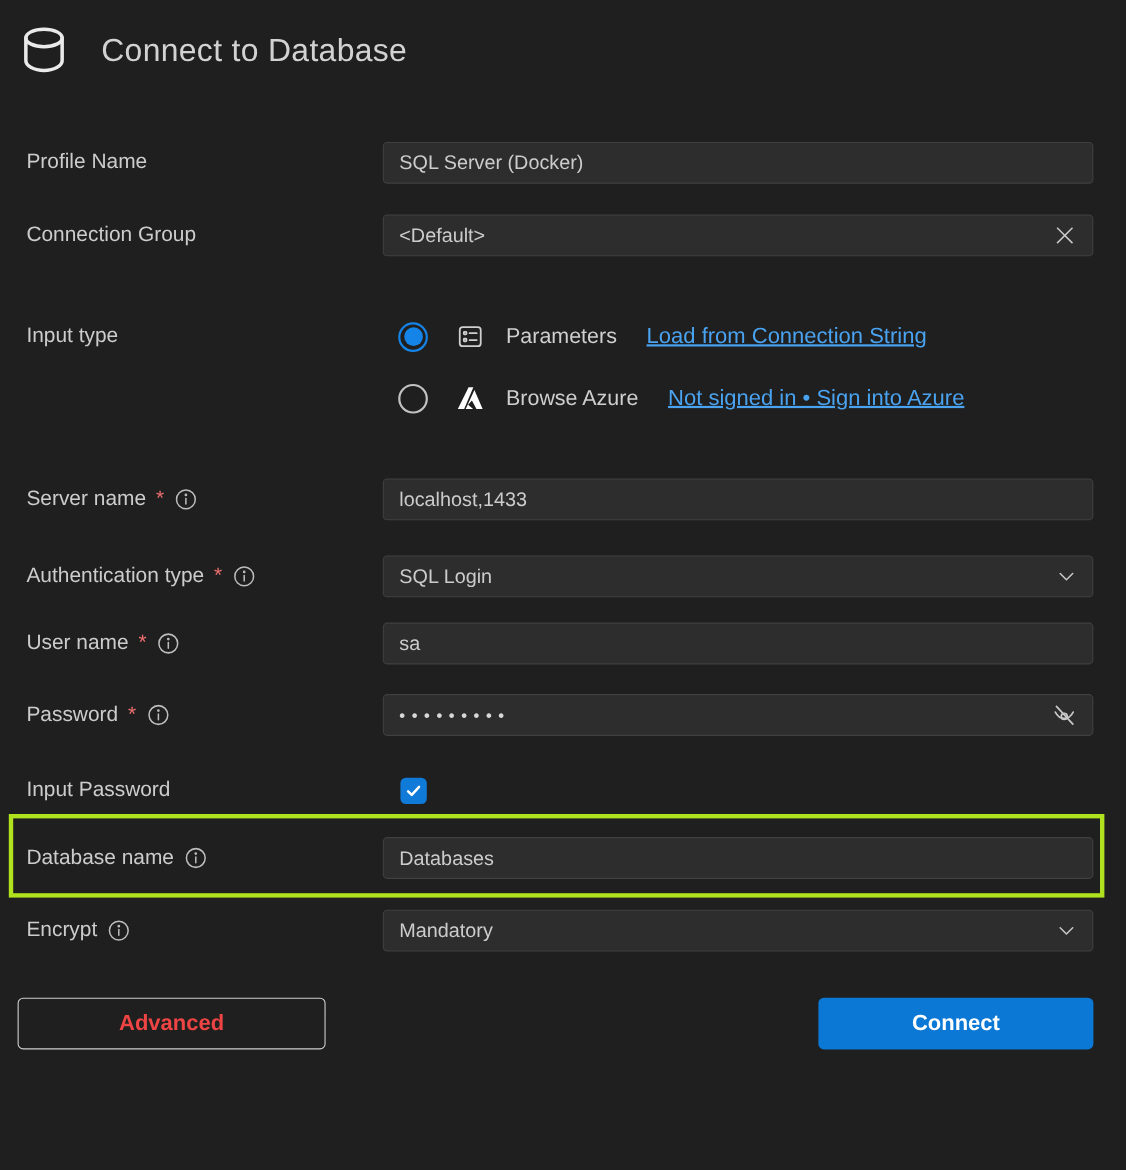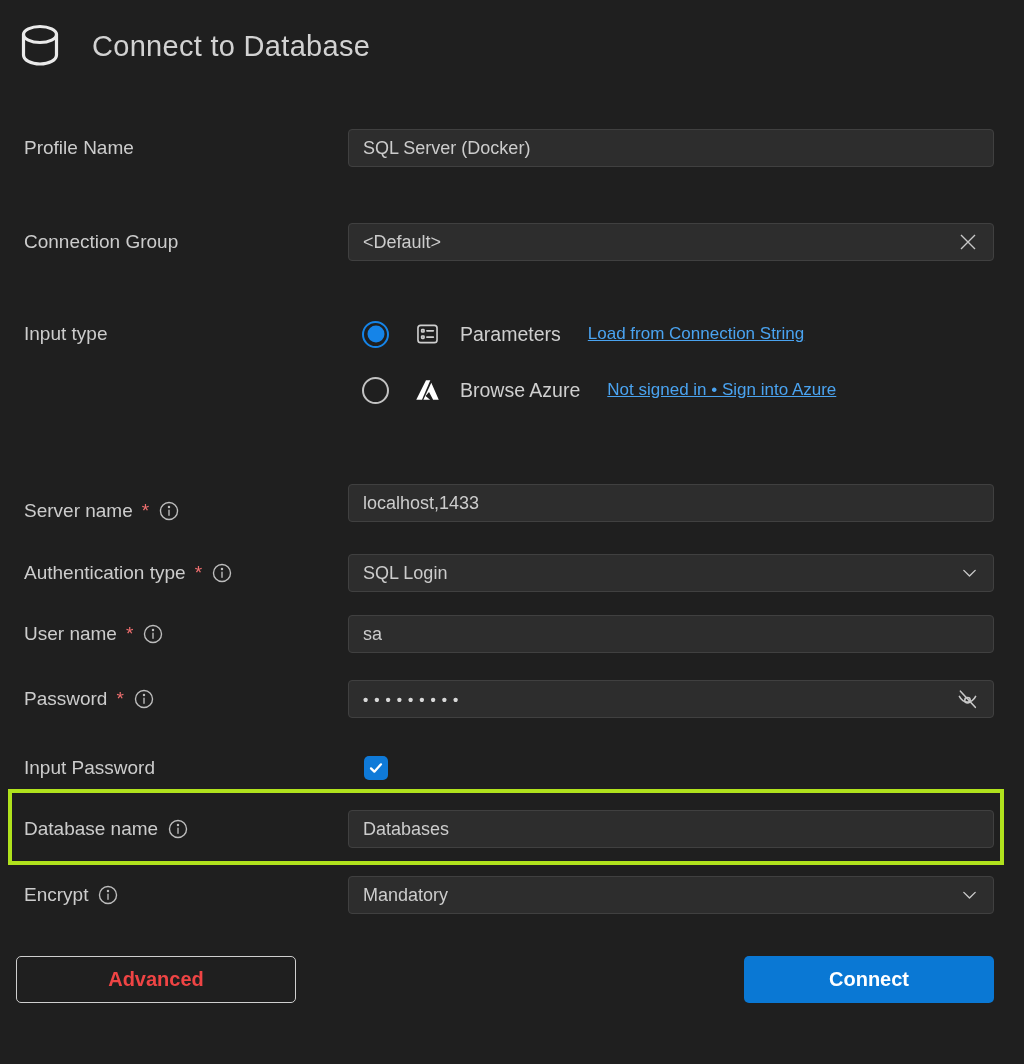--- a/index.html
+++ b/index.html
@@ -25,44 +25,44 @@
   .password-input { font-size:15px; letter-spacing:6px; font-weight:bold; color:#d8d8d8; }
 
   .select-box { width:100%; height:38px; background:#2d2d2d; border:1px solid #404040;
     border-radius:4px; color:#cccccc; font-size:18px; padding:0 40px 0 14px;
     display:flex; align-items:center; cursor:pointer; }
 
   .trailing-icon { position:absolute; right:14px; top:50%; transform:translateY(-50%);
     display:flex; cursor:pointer; }
 
   .row-profile { margin-top:53px; }
-  .row-group   { margin-top:56px; }
+  .row-group   { margin-top:28px; }
   .row-inputtype { margin-top:55px; align-items:flex-start; }
   .row-inputtype .label { height:36px; }
-  .row-server  { margin-top:76px;align-items:flex-end; }
+  .row-server  { margin-top:55px; }
   .row-trust   { margin-top:40px; }
   .row-auth    { margin-top:32px; }
   .row-user    { margin-top:23px; }
   .row-password{ margin-top:27px; }
   .row-save    { margin-top:38px; }
   .row-encrypt { margin-top:11px; }
 
   .highlight-box { margin-top:9px; margin-left:-16px; margin-right:-10px;
     border:4px solid #b0e21d; padding:17px 6px 13px 12px; }
 
   .radio-group { padding-left:14px; display:flex; flex-direction:column; gap:20px; }
   .radio-row { display:flex; align-items:center; height:36px; }
   .radio { width:27px; height:27px; border-radius:50%; flex-shrink:0; position:relative; }
   .radio.selected { border:2px solid #1584e8; }
   .radio.selected::after { content:""; position:absolute; left:50%; top:50%;
     transform:translate(-50%,-50%); width:17px; height:17px; border-radius:50%; background:#1584e8; }
   .radio.unselected { border:2px solid #c2c2c2; }
   .opt-icon { margin-left:25px; display:flex; }
   .opt-label { margin-left:19px; font-size:19.5px; color:#cfcfcf; }
-  .link { margin-left:27px; font-size:17px; color:#4aa3f0; text-decoration:underline;
+  .link { margin-left:27px; font-size:20px; color:#4aa3f0; text-decoration:underline;
     cursor:pointer; }
 
   .checkbox { margin-left:16px; width:24px; height:24px; border-radius:5px; background:#0f7ad8;
     display:flex; align-items:center; justify-content:center; cursor:pointer; }
 
   .footer { margin-top:42px; display:flex; justify-content:space-between; align-items:center; }
   .btn { height:47px; border-radius:5px; font-size:20px; font-weight:bold; cursor:pointer;
     font-family:"Liberation Sans", sans-serif; }
   .btn-advanced { width:280px; margin-left:-8px; background:transparent;
     border:1px solid #cfcfcf; color:#ef4444; }

